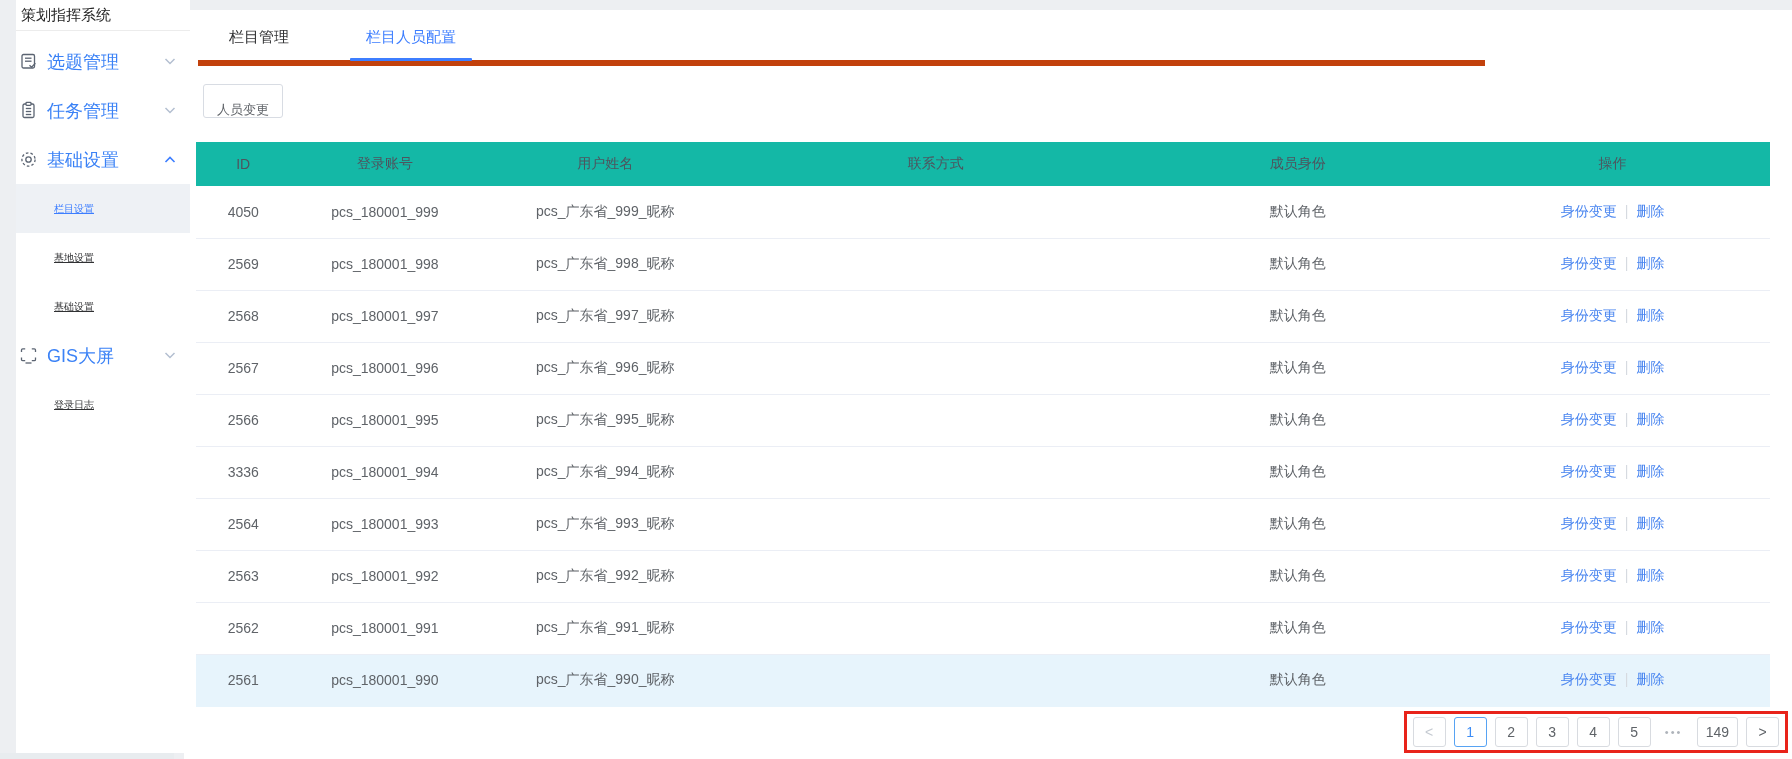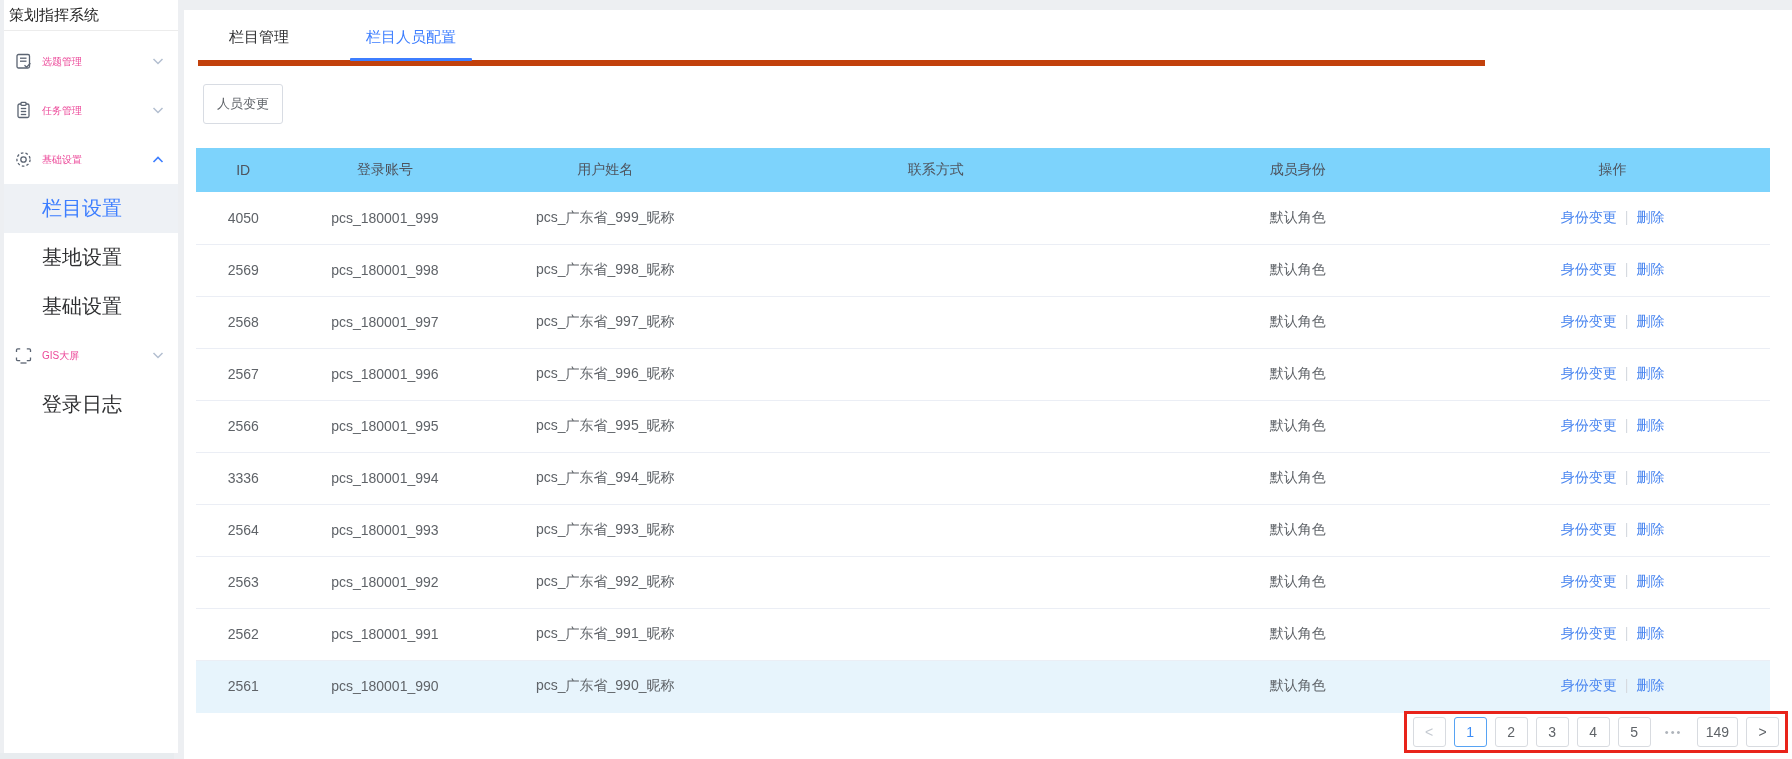--- a/index.html
+++ b/index.html
@@ -12,42 +12,42 @@
     position:relative;
   }
   :root{
     --primary:#3d7eff;
     --link:#4a86f0;
     --row-hl:#e7f4fc;
     --annotation:#e8231a;
   }
   
   .sidebar{
-    position:absolute; left:4px; top:0; width:174px; height:753px;
+    position:absolute; left:16px; top:0; width:174px; height:753px;
     background:#fff; z-index:2;
   }
   .sidebar-scrollstrip{
     position:absolute; left:0; bottom:0; width:174px; height:6px;
     background:#e8ecef; z-index:3;
   }
   .app-title{
     height:31px; line-height:30px; padding-left:5px;
     font-size:15px; color:#262626; border-bottom:1px solid #ececec;
     white-space:nowrap;
   }
   .nav{ padding-top:6px; }
   .nav-item{
     height:49px; display:flex; align-items:center;
-    padding:0 14px 0 10px; cursor:pointer; color:#ec4899; font-size:10px;
+    padding:0 14px 0 3px; cursor:pointer; color:#3b82f6; font-size:18px;
   }
   .nav-item .ico{ width:19px; height:19px; display:flex; align-items:center; justify-content:center; }
   .nav-item .lbl{ margin-left:9px; flex:1 1 auto; white-space:nowrap; }
   .nav-sub{
     height:49px; display:flex; align-items:center; padding-left:38px;
-    cursor:pointer; color:#303133; font-size:20px; white-space:nowrap;
+    cursor:pointer; color:#303133; font-size:10px; white-space:nowrap;text-decoration:underline;
   }
   .nav-sub.selected{ background:#eef1f5; color:var(--primary); }
   .chev{ width:12px; height:9px; }
   .chev svg{ display:block; }
   
   .card{
     position:absolute; left:184px; top:10px; right:0; bottom:0;
     background:#fff; z-index:1;
   }
   .tabs{
@@ -58,32 +58,32 @@
     margin-left:15px; margin-right:30px; padding:0 16px 13px 16px;
     font-size:15px; color:#303133; cursor:pointer; position:relative;
     white-space:nowrap;
   }
   .tab.active{ color:var(--primary); }
   .tab.active::after{
     content:""; position:absolute; left:0; right:0; bottom:-1px;
     height:3px; background:var(--primary); border-radius:1px;
   }
   .btn-plain{
-    margin:18px 0 0 19px; height:40px; padding:6px 13px;
+    margin:18px 0 0 19px; height:28px; padding:16px 13px;
     background:#fff; border:1px solid #d8dce3; border-radius:3px;
     font-size:13px; color:#5f6368; cursor:pointer;
     font-family:inherit;
   }
   
   table.grid{
     margin:24px 0 0 12px; width:1574px;
     border-collapse:collapse; table-layout:fixed;
   }
   .grid th{
-    background:#7dd3fc; height:44px; font-weight:normal;
+    background:#14b8a6; height:44px; font-weight:normal;
     font-size:14px; color:#4e545e; text-align:center;
   }
   .grid td{
     height:52px; text-align:center; font-size:14px; color:#5f6368;
     border-bottom:1px solid #ebeef5; white-space:nowrap; overflow:hidden;
   }
   .grid tr.hl td{ background:var(--row-hl); border-bottom-color:var(--row-hl); }
   .cell-actions a{
     color:var(--link); text-decoration:none; cursor:pointer; font-size:14px;
   }

